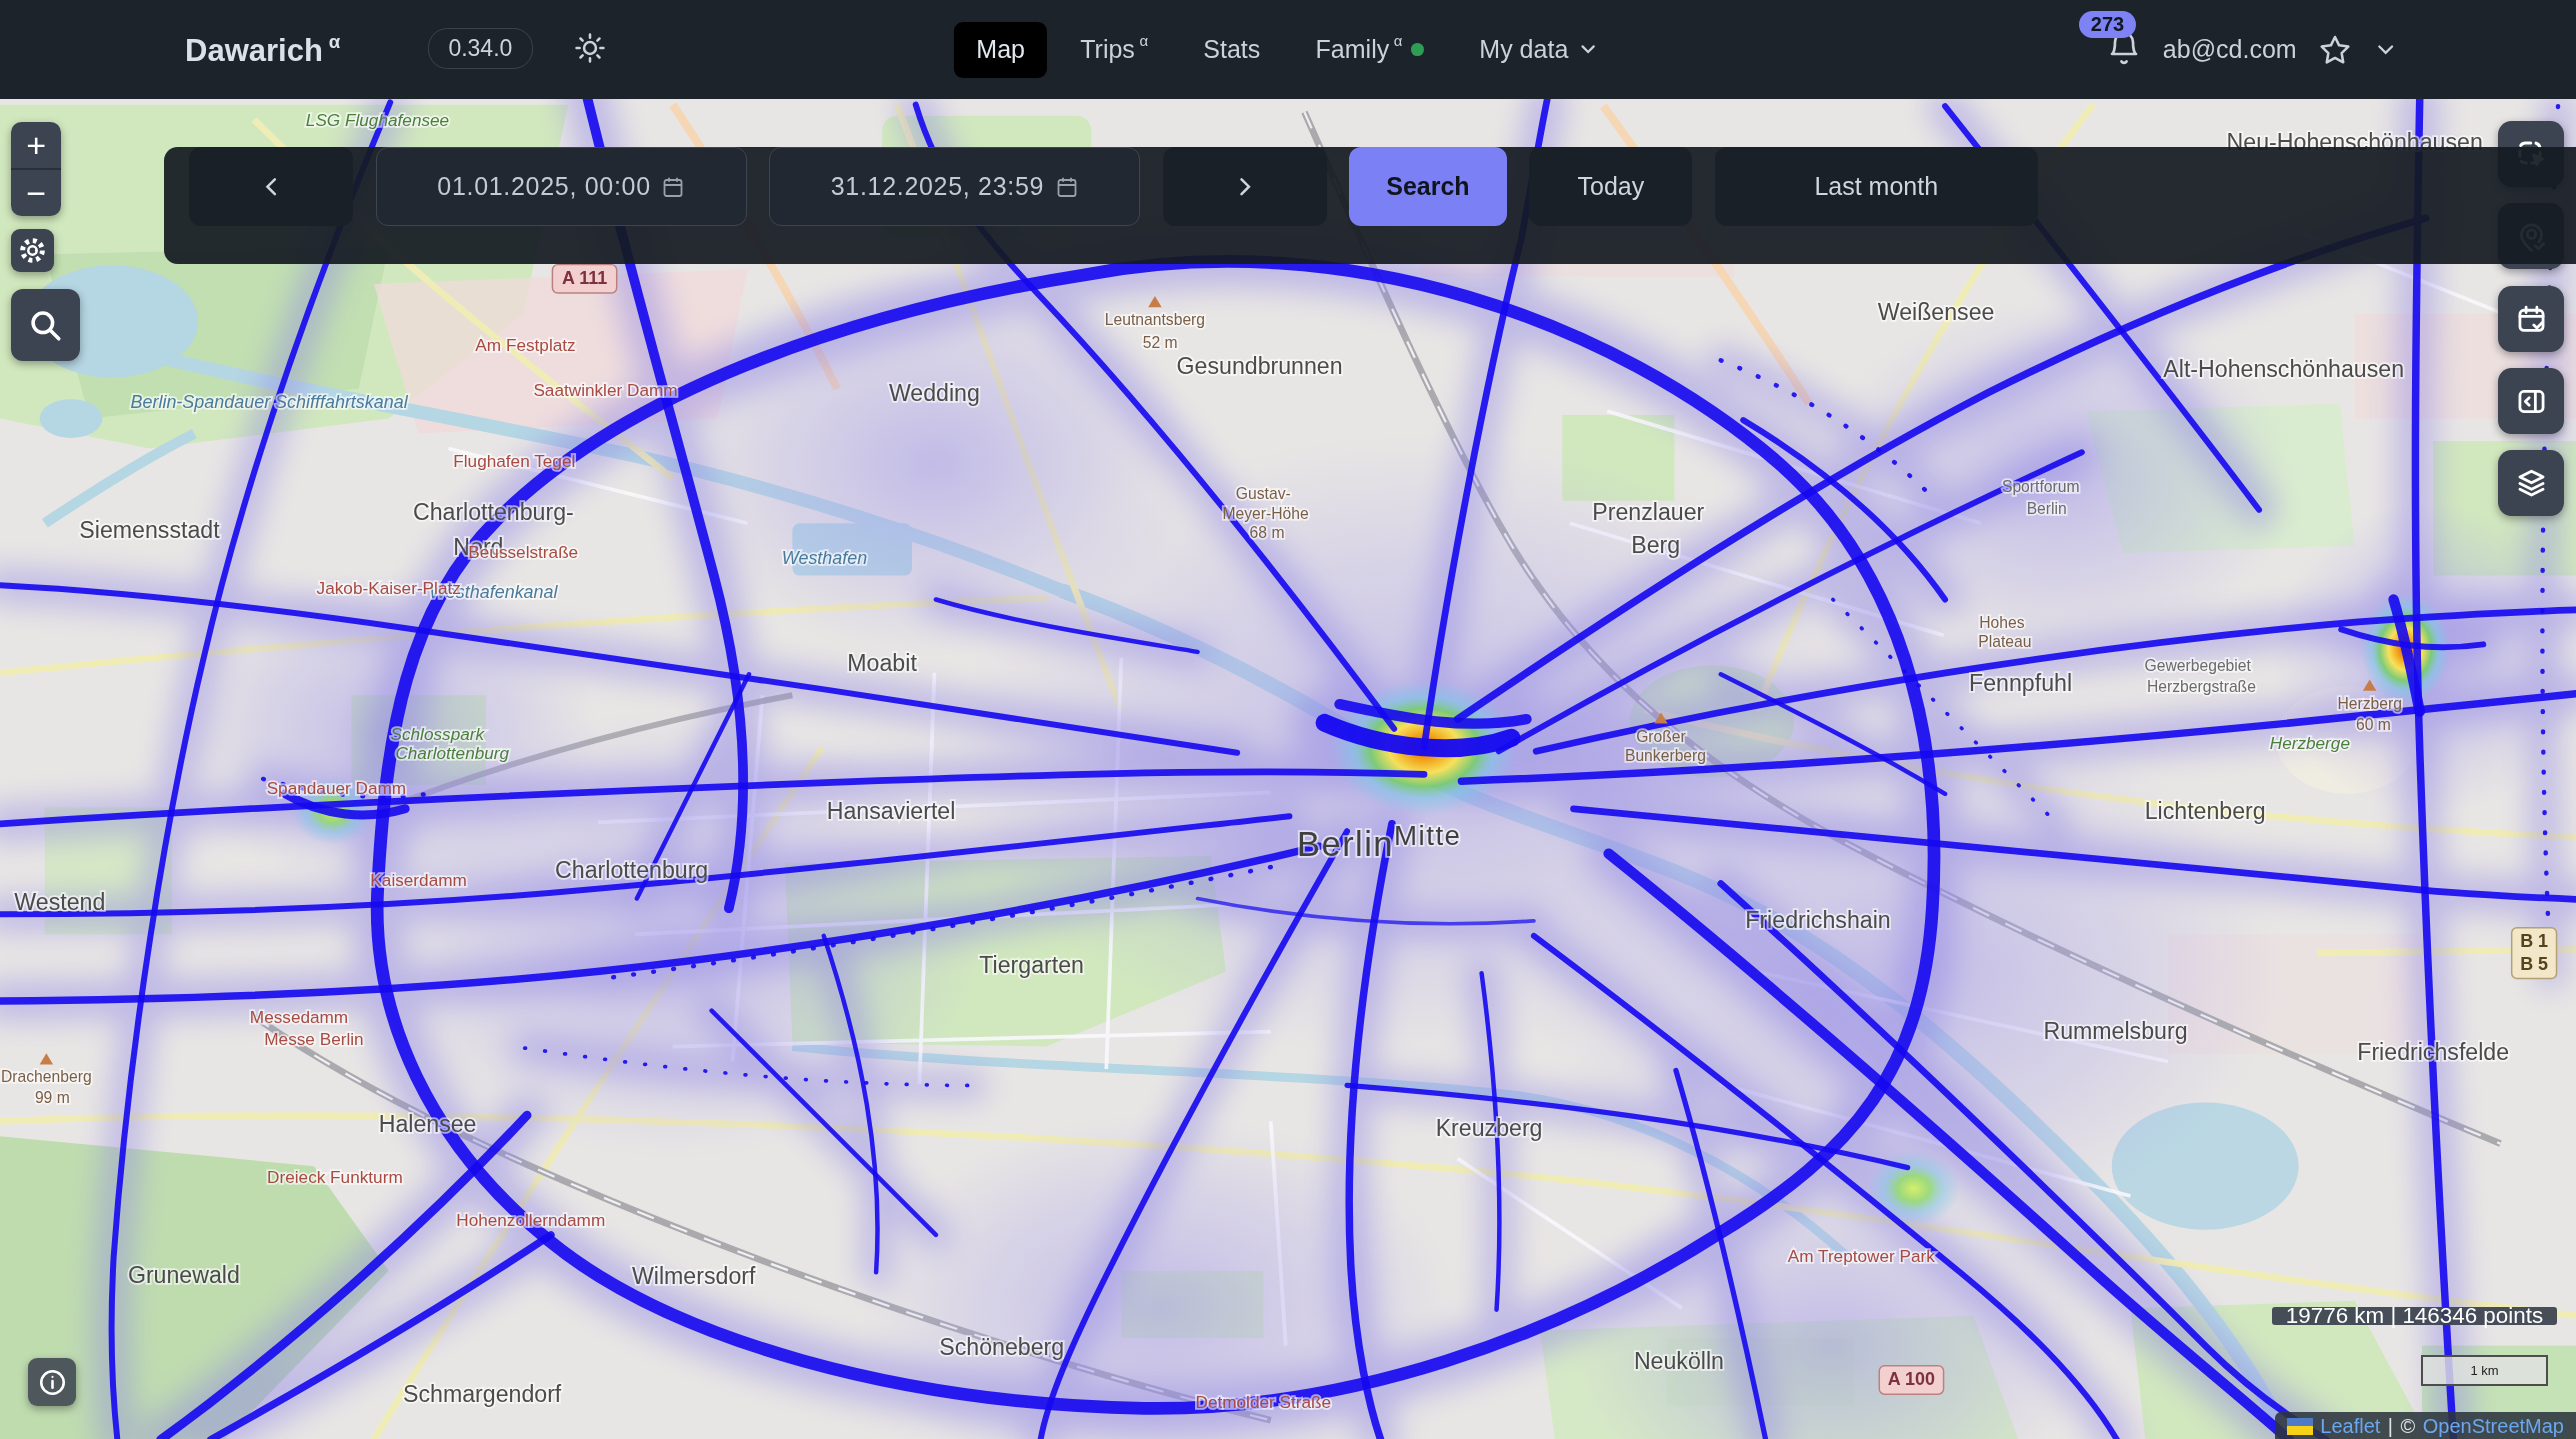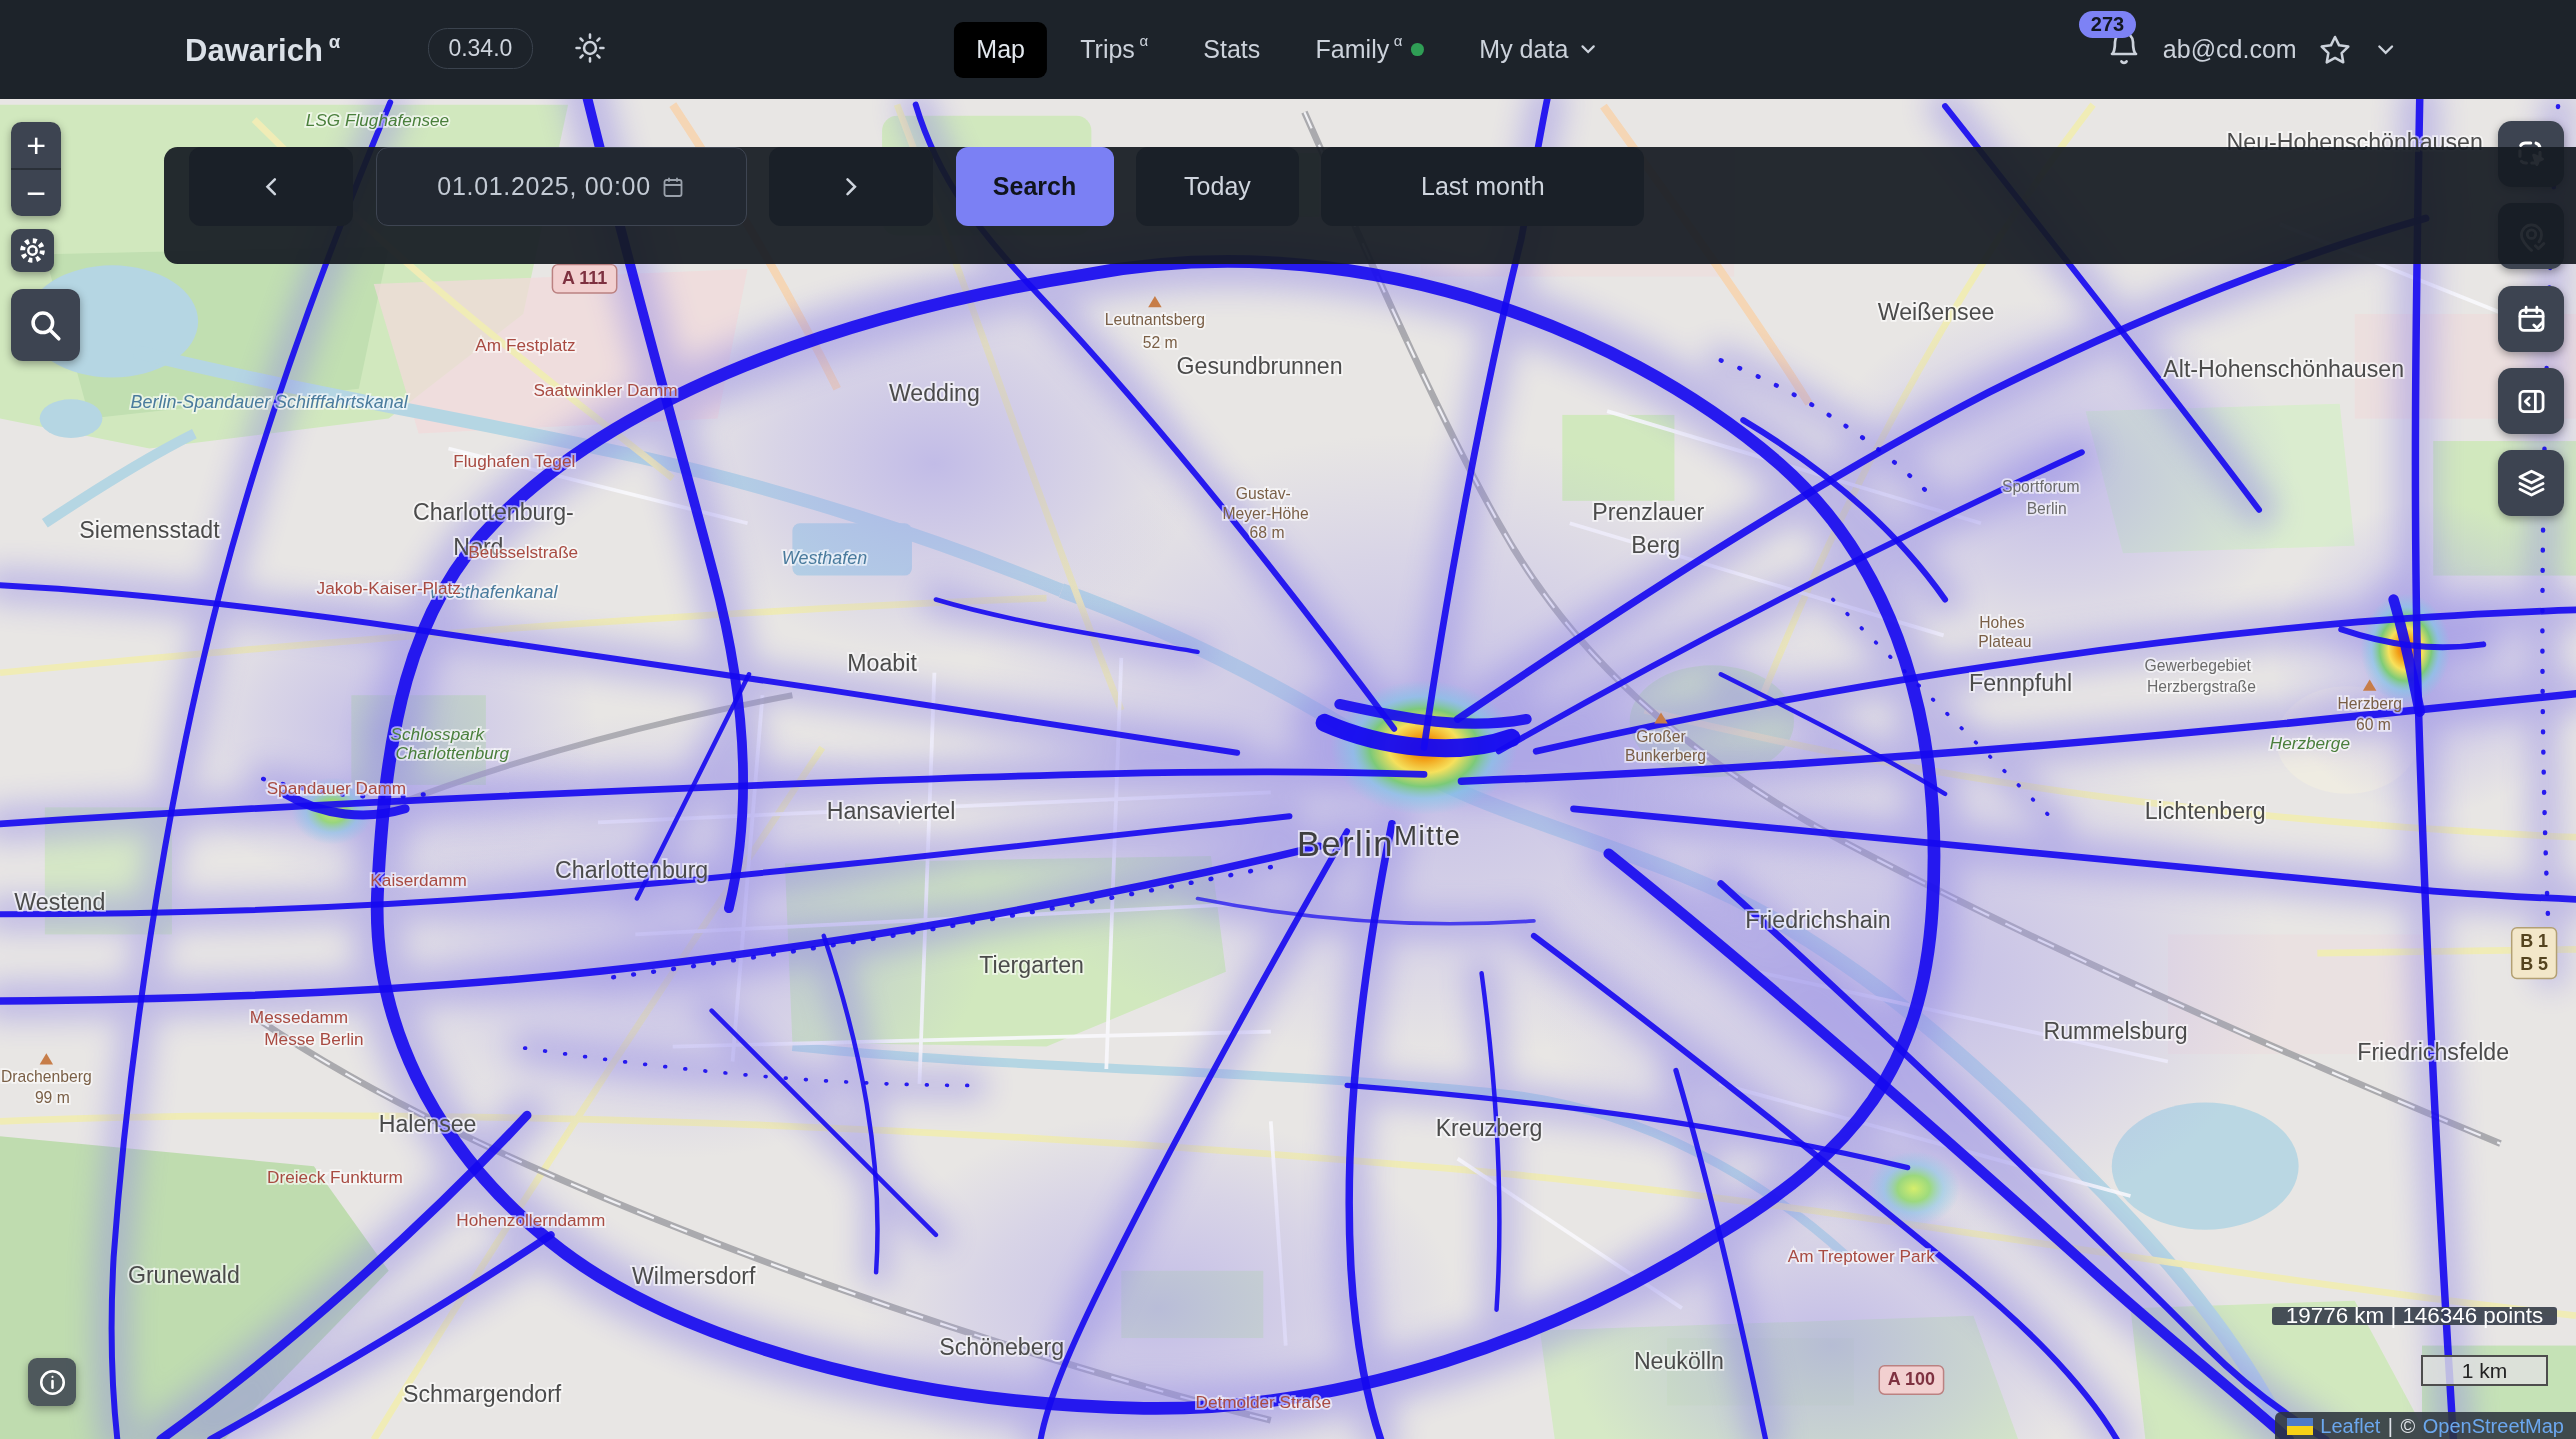--- a/index.html
+++ b/index.html
@@ -79,21 +79,21 @@
   .ctl-right{ right:12px; width:66px; height:66px; border-radius:13.5px; }
   #ctl-select{ top:121px; } #ctl-pin{ top:203px; } #ctl-cal{ top:286px; }
   #ctl-panel{ top:368px; } #ctl-layers{ top:450px; }
   #info-btn{ left:28px; top:1358px; width:48px; height:48px; border-radius:9px;
         background:rgba(58,65,78,.85);}
   
   #stats-badge{ position:absolute; right:19.4px; top:1307px; z-index:10; height:18px;
         background:rgba(56,64,77,.92); color:#fff; font-size:22.4px; display:flex; align-items:center;
         padding:0 13.5px; border-radius:3px;}
   #scale-bar{ position:absolute; right:28px; top:1355px; z-index:10; width:127px; height:31px;
-        background:rgba(224,224,224,.82); border:2.2px solid #4d4d4d; font-size:21px; color:#222;
+        background:rgba(224,224,224,.82); border:2.2px solid #4d4d4d; font-size:13px; color:#222;
         display:flex; align-items:center; justify-content:center;margin-left:20px;}
   #attribution{ position:absolute; right:0; bottom:0; z-index:10; height:28px;
         background:rgba(44,52,62,.88); display:flex; align-items:center; gap:7.5px;
         padding:0 12px; font-size:20px; color:#dfe3e8; border-top-left-radius:6px;}
   #attribution a{ color:#6ba7ee; text-decoration:none; cursor:pointer;}
   .flag{ display:inline-block; width:25.4px; height:17px; }
   .flag .t{ display:block; width:100%; height:50%; background:#4e7ac7; }
   .flag .b{ display:block; width:100%; height:50%; background:#f7d117; }
 </style>
 </head>
@@ -472,20 +472,27 @@
           <path d="M15 5l-7 7 7 7"></path>
         </svg>
     </button>
     <button class="tb-btn tb-date">
       <span>01.01.2025, 00:00</span>
       <svg width="24" height="24" viewBox="0 0 24 24" fill="none" stroke="#9aa1ab" stroke-width="1.8">
           <rect x="3.5" y="5" width="17" height="16" rx="2"></rect>
           <path d="M8 2.8v4M16 2.8v4M3.5 10h17"></path>
         </svg>
     </button>
+    <button class="tb-btn tb-date">
+      <span>31.12.2025, 23:59</span>
+      <svg width="24" height="24" viewBox="0 0 24 24" fill="none" stroke="#9aa1ab" stroke-width="1.8">
+          <rect x="3.5" y="5" width="17" height="16" rx="2"></rect>
+          <path d="M8 2.8v4M16 2.8v4M3.5 10h17"></path>
+        </svg>
+    </button>
     <button class="tb-btn tb-chev">
       <svg width="25.4" height="25.4" viewBox="0 0 24 24" fill="none" stroke="#cfd5de" stroke-width="2.4" stroke-linecap="round">
           <path d="M9 5l7 7-7 7"></path>
         </svg>
     </button>
     <button class="tb-btn tb-accent">Search</button>
     <button class="tb-btn tb-today">Today</button>
     <button class="tb-btn tb-month">Last month</button>
   </div>
 

